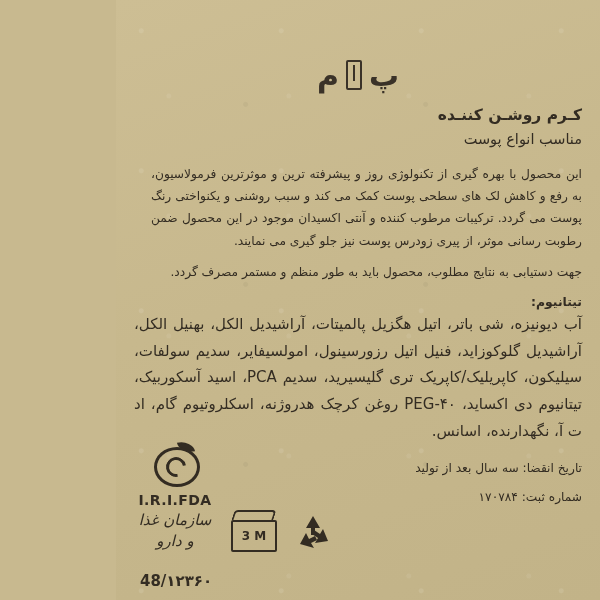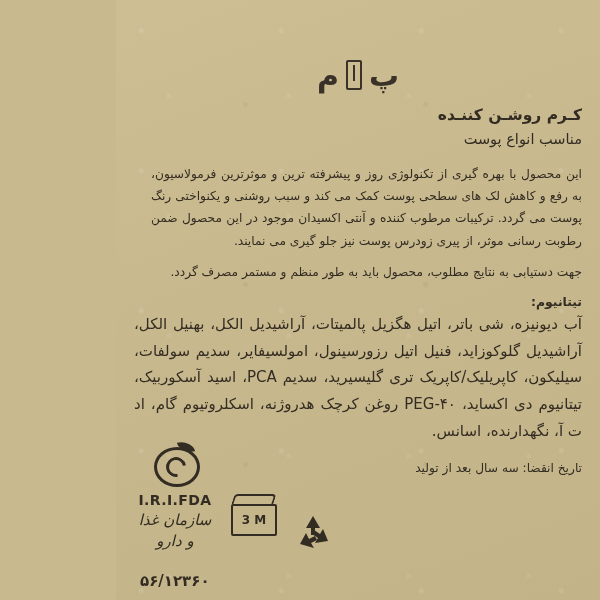--- a/index.html
+++ b/index.html
@@ -193,21 +193,21 @@
     line-height: 1.4;
     font-style: italic;
   }
   .pao {
     width: 52px;
     text-align: center;
   }
   .pao-jar {
     width: 46px;
     height: 42px;
-    margin: 16px auto;
+    margin: 0 auto;
     position: relative;
     text-align: center;
   }
   .pao-lid {
     position: absolute;
     top: 0;
     left: 4px;
     width: 38px;
     height: 8px;
     border: 2.5px solid #332c22;
@@ -268,20 +268,21 @@
     <p class="para last-of-intro">جهت دستیابی به نتایج مطلوب، محصول باید به طور منظم و مستمر مصرف گردد.</p>
 
     <p class="section-head">تیتانیوم:</p>
     <p class="ingredients">آب دیونیزه، شی باتر، اتیل هگزیل پالمیتات، آراشیدیل الکل، بهنیل الکل، آراشیدیل گلوکوزاید، فنیل اتیل رزورسینول، امولسیفایر، سدیم سولفات، سیلیکون، کاپریلیک/کاپریک تری گلیسیرید، سدیم PCA، اسید آسکوربیک، تیتانیوم دی اکساید، PEG-۴۰ روغن کرچک هدروژنه، اسکلروتیوم گام، اد ت آ، نگهدارنده، اسانس.</p>
 
     <div class="notes">
       <p>تاریخ انقضا: سه سال بعد از تولید</p>
     </div>
 
     <div class="address-block">
+      <p>شماره ثبت: ۱۷۰۷۸۴</p>
     </div>
   </div>
 
   <div class="icons">
     <div class="icon-row">
       <div class="iran-fda">
         <div class="fda-glyph">
           <div class="leaf"></div>
           <div class="bowl"></div>
         </div>
@@ -303,14 +304,14 @@
           <g fill="none" stroke="#332c22" stroke-width="3" stroke-linejoin="round">
             <path d="M21 6 L28 18 L23 18 L23 25 L19 25 L19 18 L14 18 Z" fill="#332c22" stroke="none"></path>
             <path d="M8 34 L14 23 L17 29 L23 26 L25 30 L19 33 L22 38 Z" fill="#332c22" stroke="none"></path>
             <path d="M36 31 L23 33 L26 28 L20 24 L22 20 L28 24 L31 19 Z" fill="#332c22" stroke="none"></path>
           </g>
         </svg>
       </div>
     </div>
   </div>
 
-  <div class="batch">۵۶/۱۲۳۶۰</div>
+  <div class="batch">48/۱۲۳۶۰</div>
 </div>
 
 </body></html>

